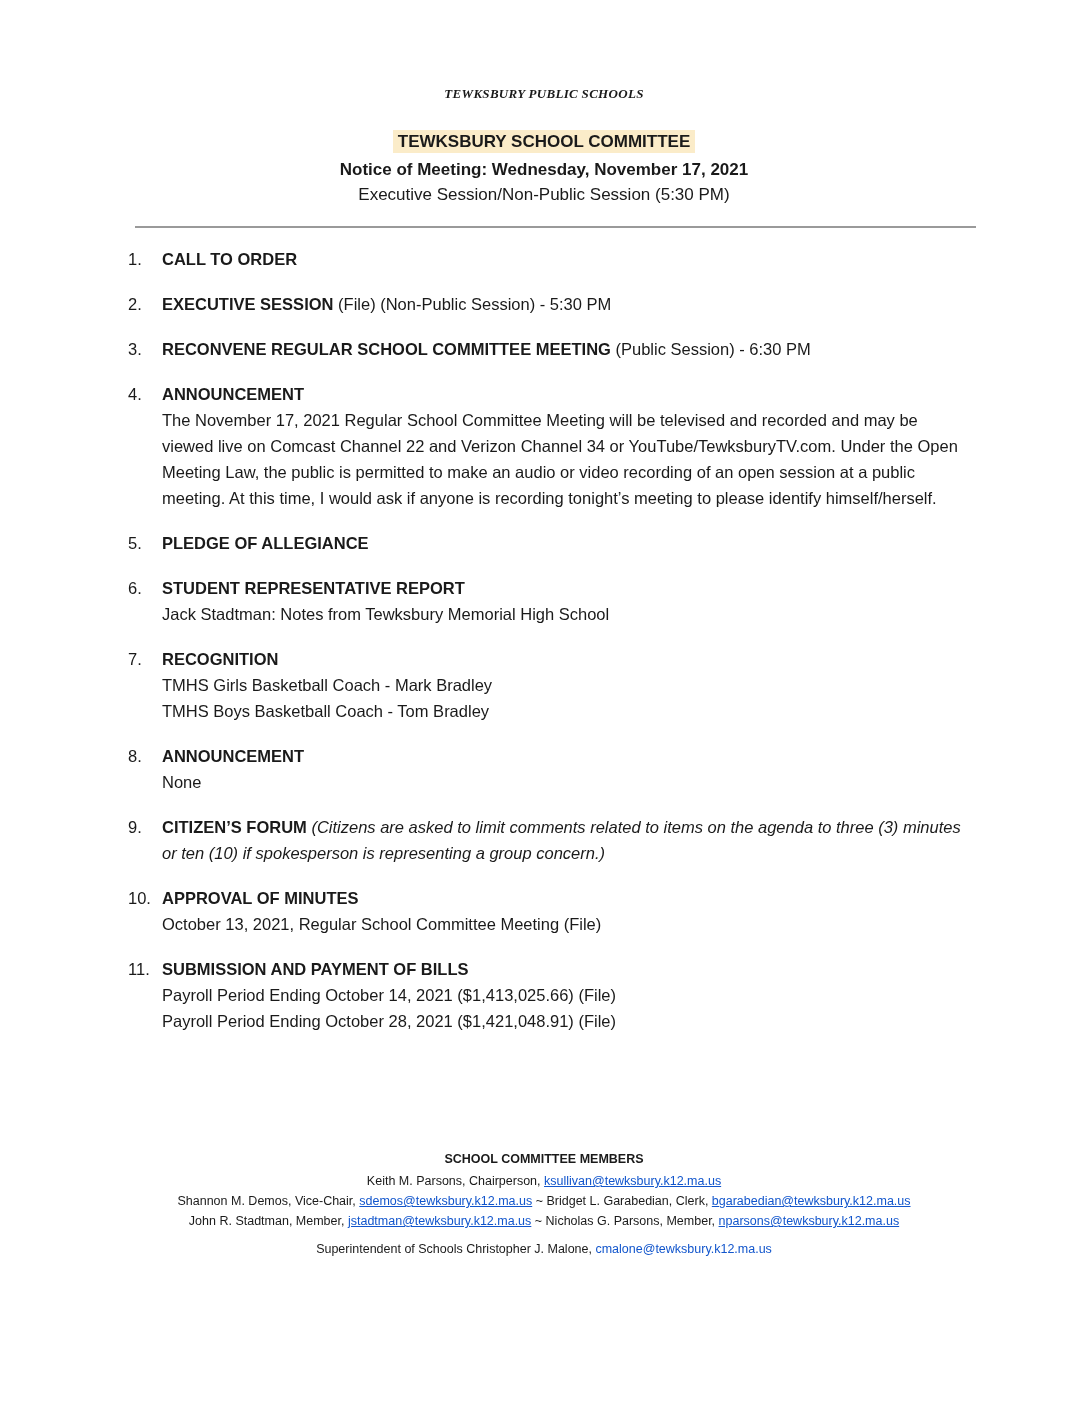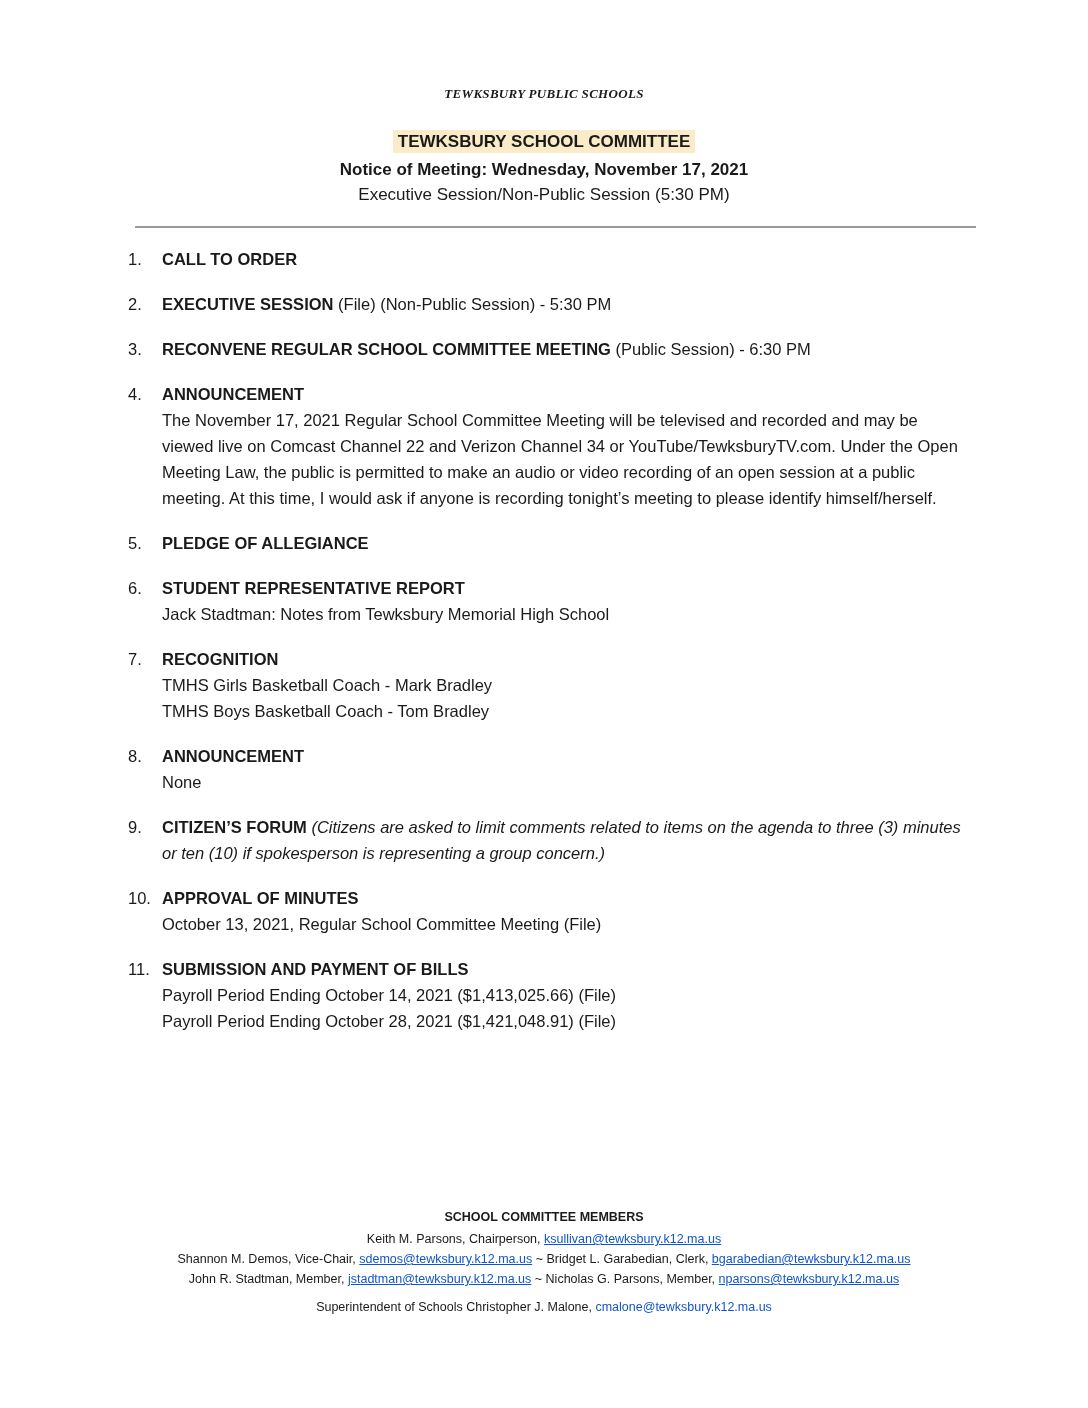--- a/index.html
+++ b/index.html
@@ -70,21 +70,21 @@
   .body { flex: 1 1 auto; max-width: 800px; }
   .t { font-weight: bold; margin-top: 43px; }
   .suffix { font-weight: normal; margin-top: 16px; }
   .italic { font-style: italic; }
   .sub, .para { font-weight: normal; }
 
   
   .doc-footer {
     position: absolute;
     left: 0; right: 0;
-    top: 1207px;
+    top: 1149px;
     text-align: center;
     font-size: 12.5px;
     line-height: 20px;
     color: #1a1a1a;
   }
   .foot-heading { font-weight: bold; font-size: 12.5px; margin-bottom: 2px; }
   .doc-footer a {
     color: var(--link);
     text-decoration: underline;
     cursor: pointer;

